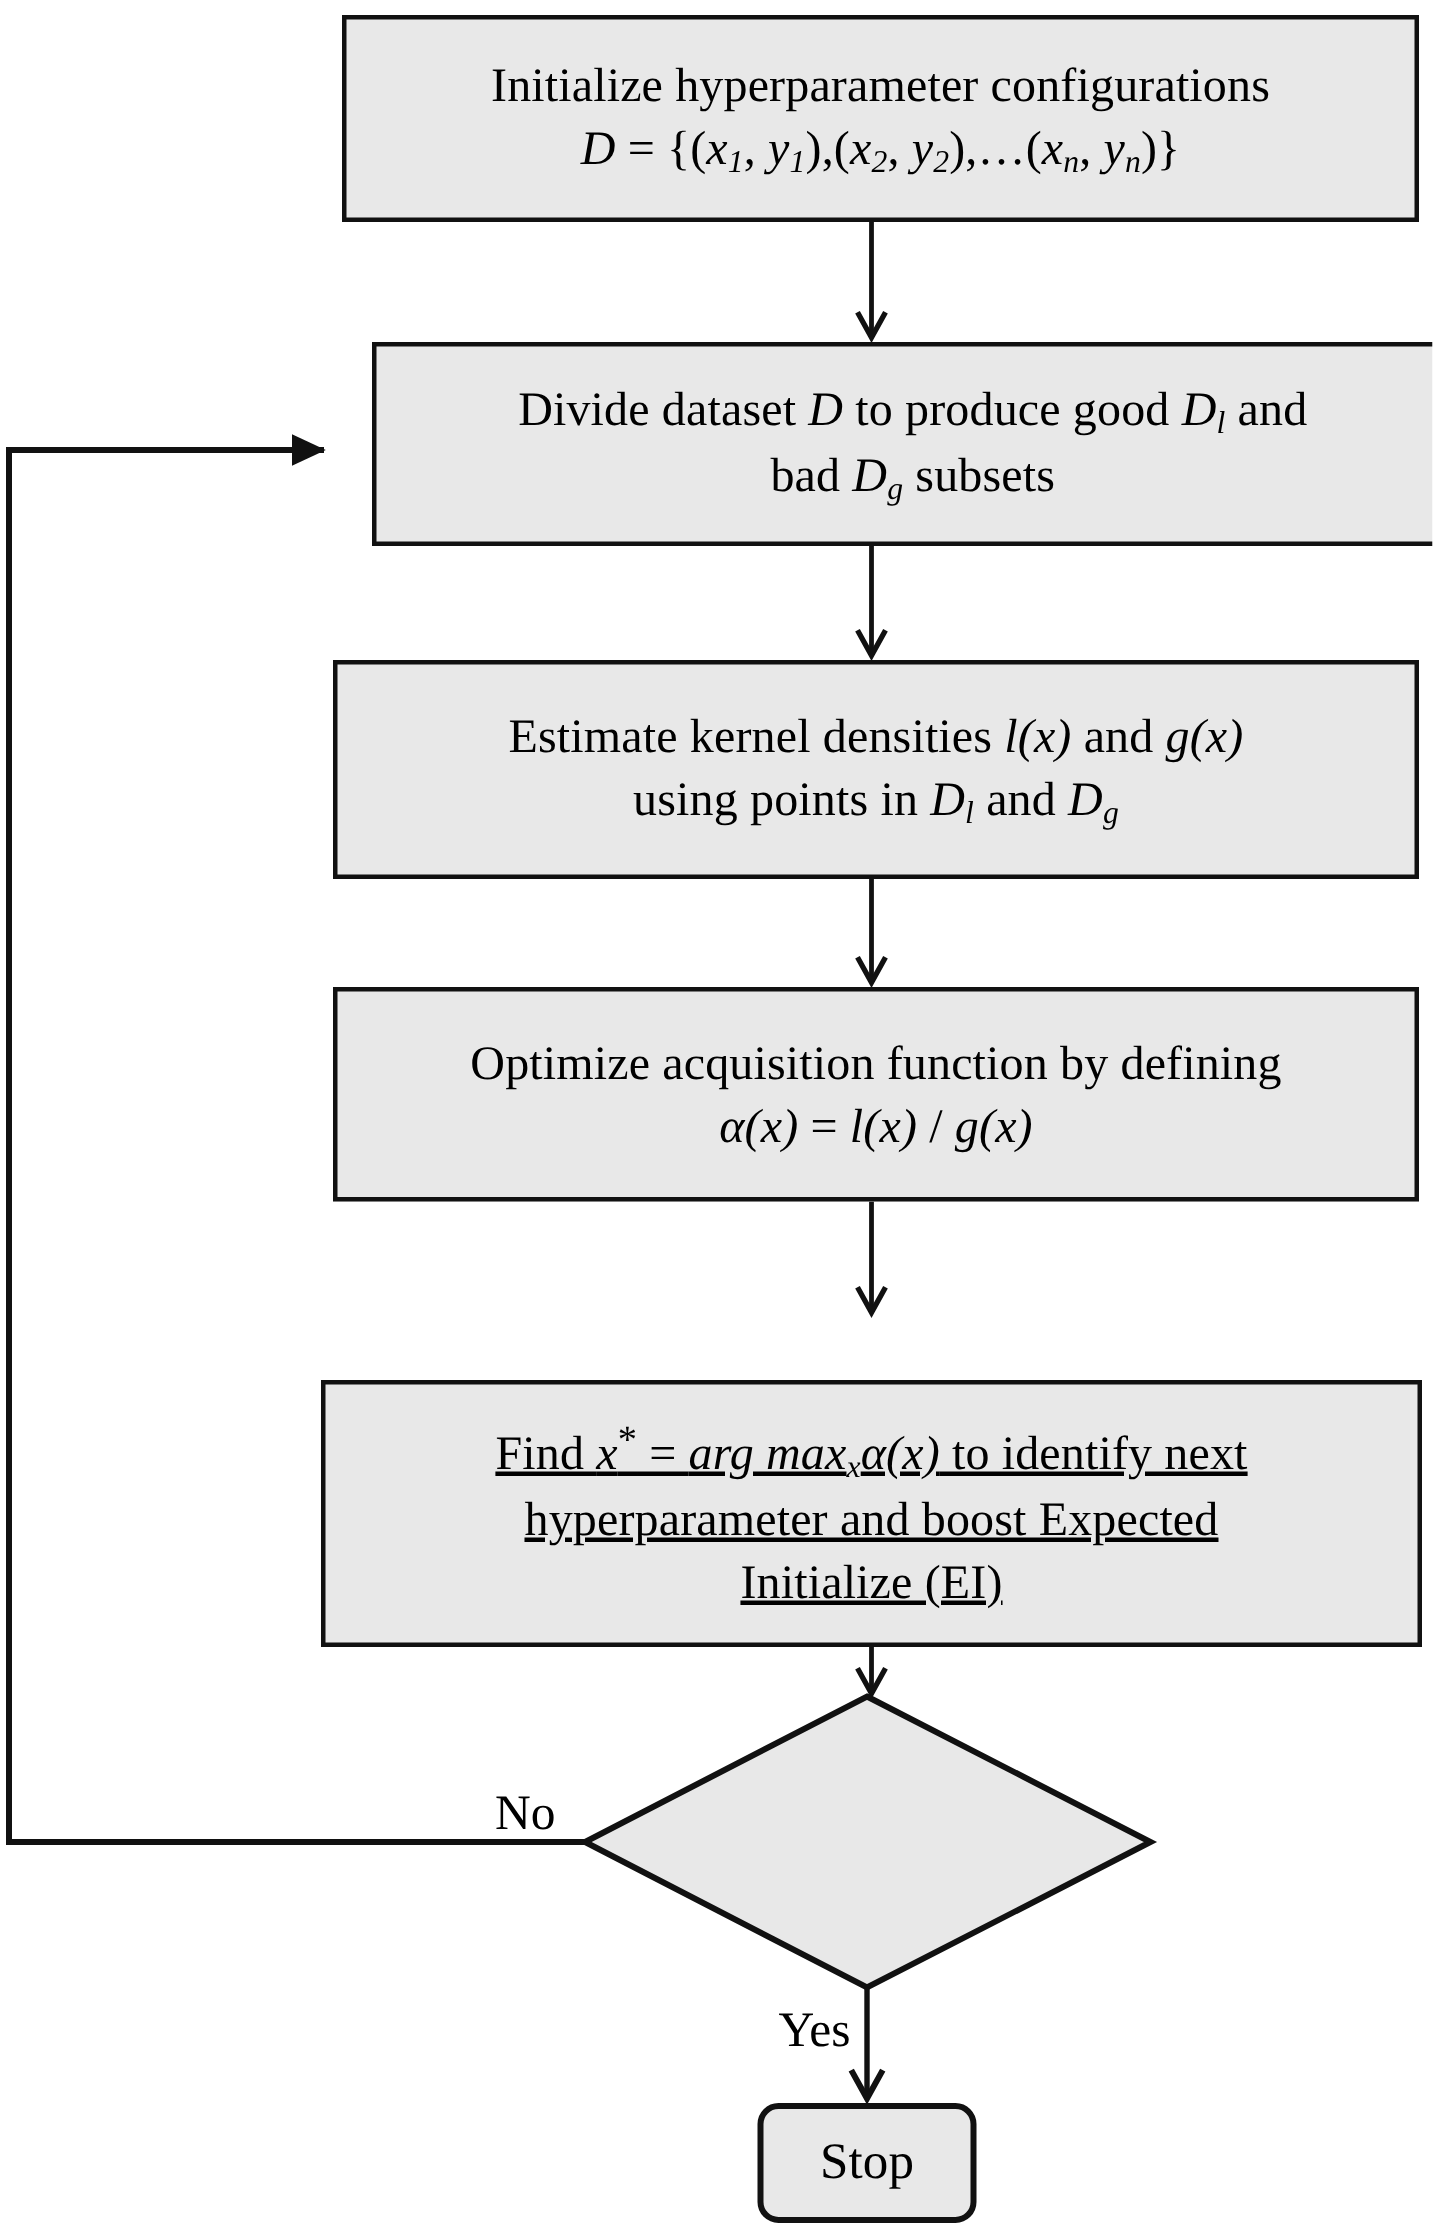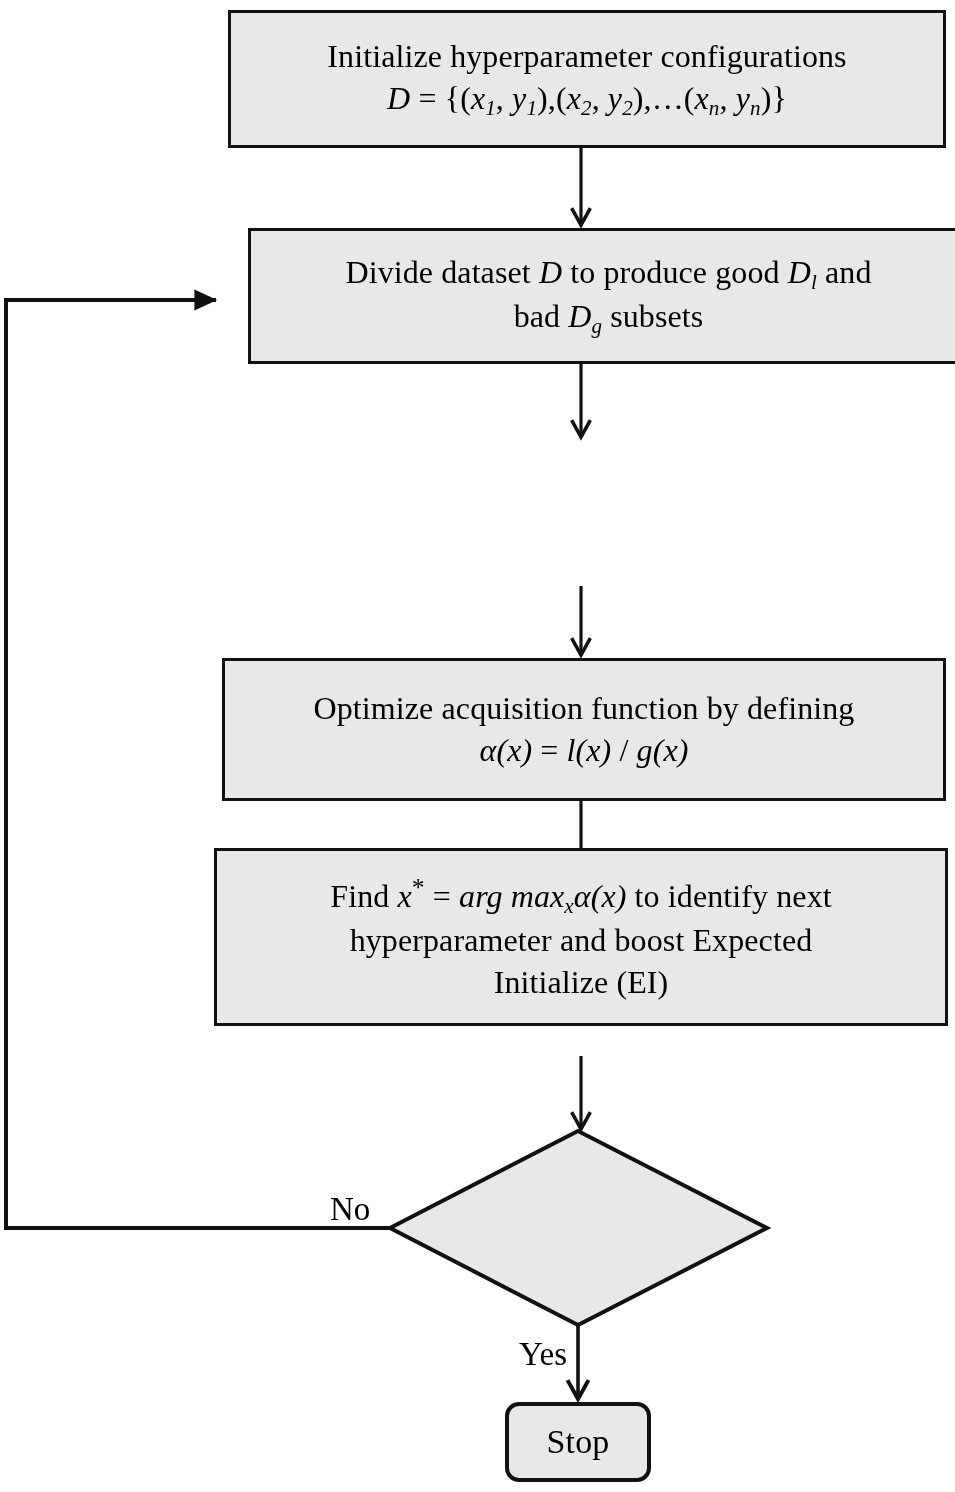--- a/index.html
+++ b/index.html
@@ -43,21 +43,21 @@
     font-size: 32px;
     letter-spacing: 0.1px;
     padding: 0 14px;
     box-sizing: border-box;
   }
   .node .line2 { display: block; }
   #node-init      { left: 228px; top: 10px;  width: 718px; height: 138px; }
   #node-divide    { left: 225px; top: 228px; width: 721px; height: 136px; margin-left: 23px; }
   #node-estimate  { left: 222px; top: 440px; width: 724px; height: 146px; }
   #node-optimize  { left: 222px; top: 658px; width: 724px; height: 143px; }
-  #node-find      { left: 214px; top: 848px; width: 734px; height: 178px; }
+  #node-find      { left: 214px; top: 920px; width: 734px; height: 178px; text-decoration: underline; }
 
   #node-stop {
     left: 505px; top: 1402px; width: 146px; height: 80px;
     border-radius: 14px;
     border-width: 4px;
   }
   #node-stop .txt { font-size: 34px; }
 
   .diamond-label {
     position: absolute;
@@ -133,20 +133,26 @@
     </span>
   </div>
 
   <div class="node" id="node-divide">
     <span class="txt">
       <span class="line1">Divide dataset <i>D</i> to produce good <i>D</i><span class="sub">l</span> and</span>
       <span class="line2">bad <i>D</i><span class="sub">g</span> subsets</span>
     </span>
   </div>
 
+  <div class="node" id="node-estimate">
+    <span class="txt">
+      <span class="line1">Estimate kernel densities <i>l(x)</i> and <i>g(x)</i></span>
+      <span class="line2">using points in <i>D</i><span class="sub">l</span> and <i>D</i><span class="sub">g</span></span>
+    </span>
+  </div>
 
   <div class="node" id="node-optimize">
     <span class="txt">
       <span class="line1">Optimize acquisition function by defining</span>
       <span class="line2"><i>α(x)</i> = <i>l(x)</i> / <i>g(x)</i></span>
     </span>
   </div>
 
   <div class="node" id="node-find">
     <span class="txt">

